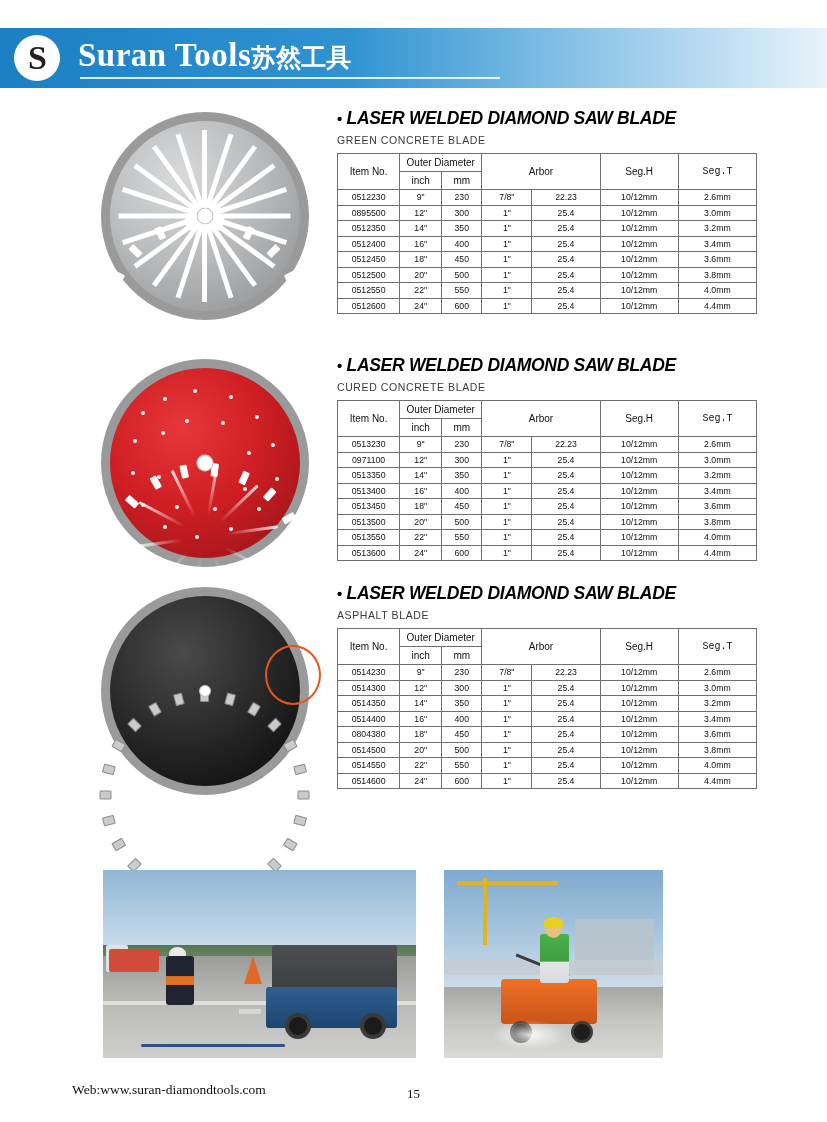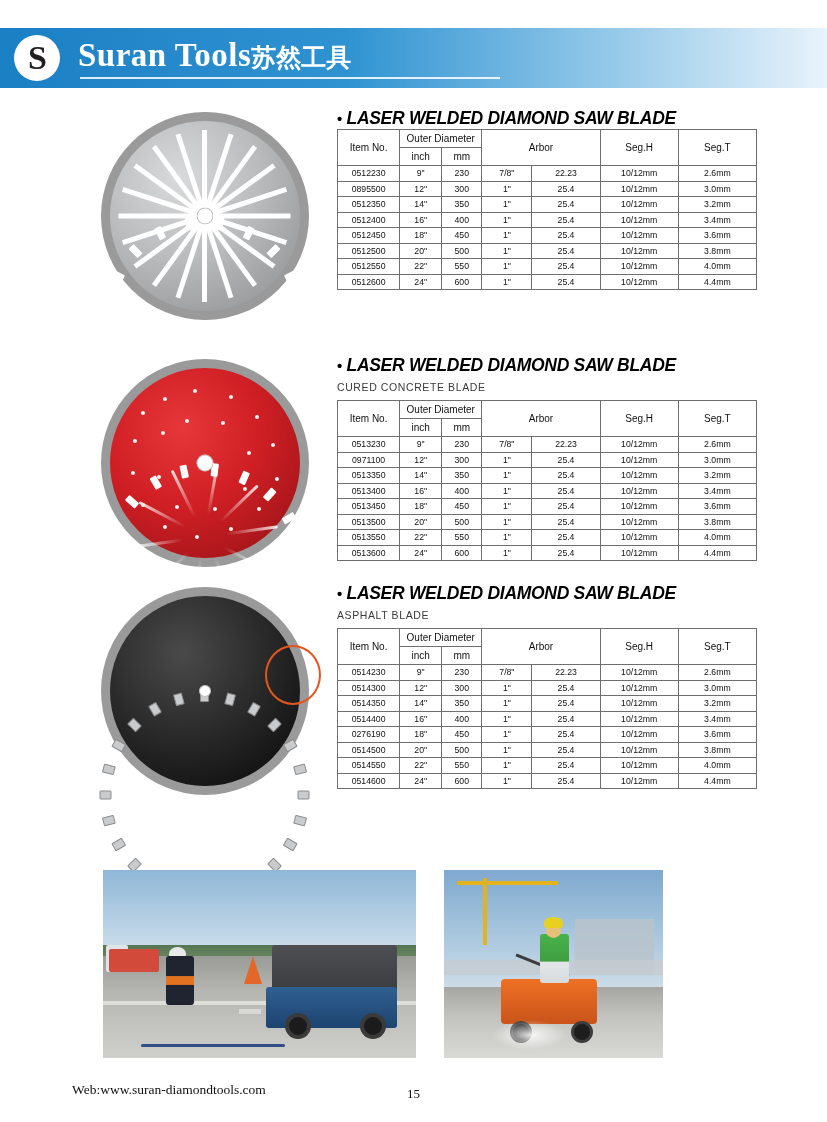--- a/index.html
+++ b/index.html
@@ -114,21 +114,21 @@
     background: #ffffff;
   }
   table.spec th.tall { height: 36px; }
   table.spec td { height: 15.5px; font-size: 8.7px; }
   .c-item { width: 62px; }
   .c-inch { width: 42px; }
   .c-mm   { width: 40px; }
   .c-arb1 { width: 50px; }
   .c-arb2 { width: 68px; }
   .c-segh { width: 78px; }
-  .c-segt { width: 78px; }
+  .c-segt { width: 78px; font-family: Liberation Mono, monospace; }
 
   
   .blade-frame {
     position: relative;
     width: 245px; height: 215px;
     background: #ffffff;
     display: flex; align-items: center; justify-content: center;
   }
   .blade {
     position: relative;
@@ -396,20 +396,21 @@
           </div>
         <div class="arbor"></div>
       </div>
     </div>
   </div>
   <div class="txt-col">
     <div class="prod-title">
       <span class="bullet">•</span>
       <span>LASER WELDED DIAMOND SAW BLADE</span>
     </div>
+    <div class="prod-sub">GREEN CONCRETE BLADE</div>
     <table class="spec">
       <thead>
         <tr>
           <th class="c-item tall" rowspan="2">Item No.</th>
           <th colspan="2">Outer Diameter</th>
           <th class="tall" colspan="2" rowspan="2">Arbor</th>
           <th class="c-segh tall" rowspan="2">Seg.H</th>
           <th class="c-segt tall" rowspan="2">Seg.T</th>
         </tr>
         <tr>
@@ -829,21 +830,21 @@
         <tr>
             <td>0514400</td>
             <td>16"</td>
             <td>400</td>
             <td>1"</td>
             <td>25.4</td>
             <td>10/12mm</td>
             <td>3.4mm</td>
           </tr>
         <tr>
-            <td>0276190</td>
+            <td>0804380</td>
             <td>18"</td>
             <td>450</td>
             <td>1"</td>
             <td>25.4</td>
             <td>10/12mm</td>
             <td>3.6mm</td>
           </tr>
         <tr>
             <td>0514500</td>
             <td>20"</td>

